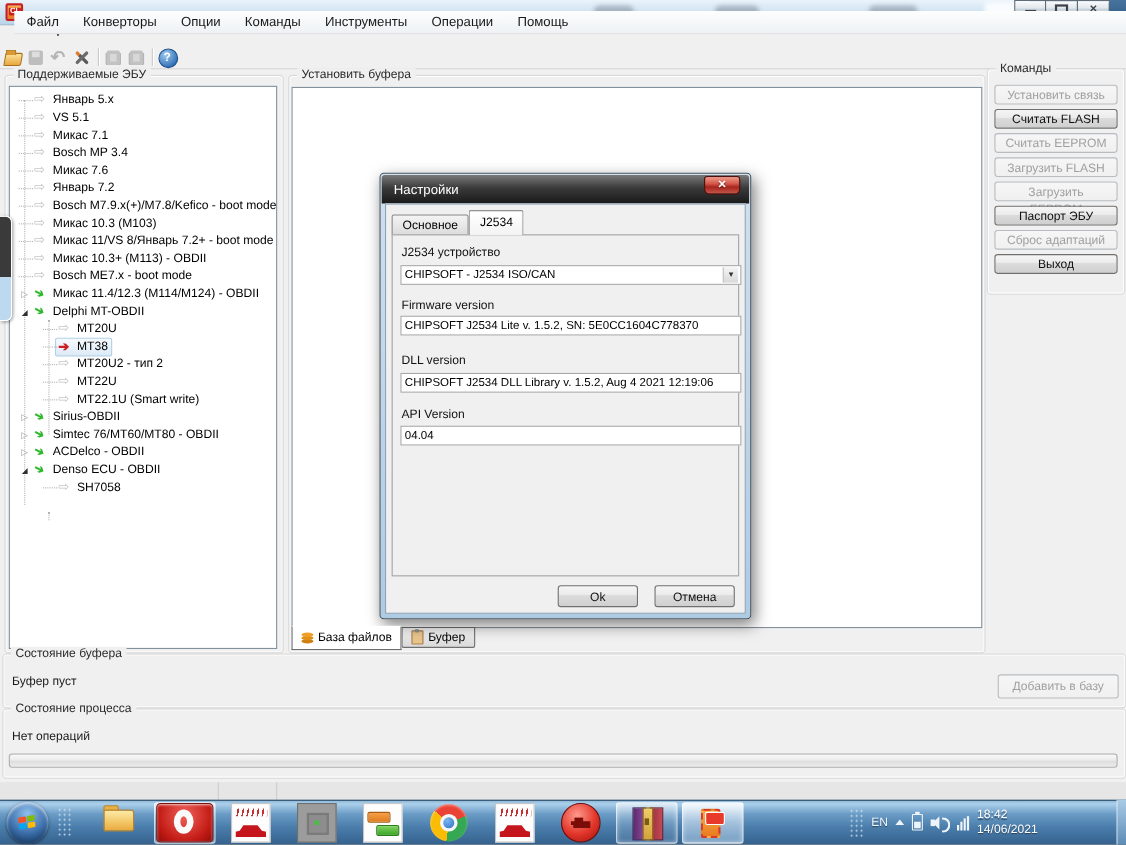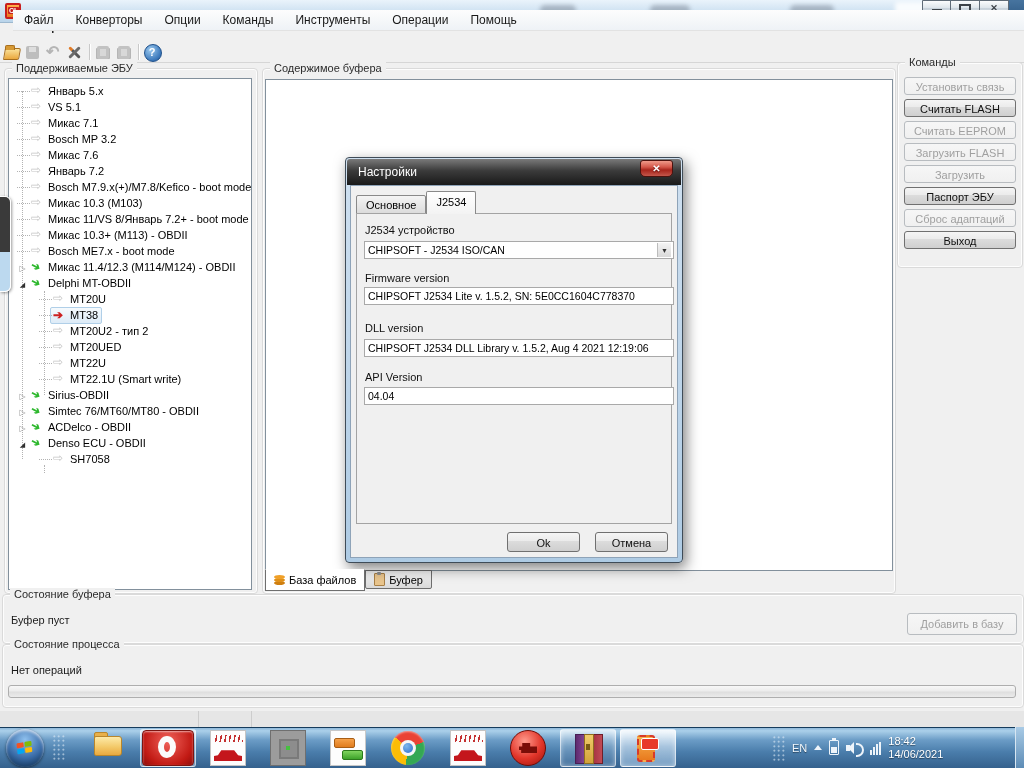--- a/index.html
+++ b/index.html
@@ -279,21 +279,21 @@
             <span class="sel">
               <span class="ecu-icon"></span>
               <span class="t-label">Микас 7.1</span>
             </span>
           </div>
 
           <div class="tree-item" data-icon="gray" data-level="0" data-expand="none">
             <span class="expander"></span>
             <span class="sel">
               <span class="ecu-icon"></span>
-              <span class="t-label">Bosch MP 3.2</span>
+              <span class="t-label">Bosch MP 3.4</span>
             </span>
           </div>
 
           <div class="tree-item" data-icon="gray" data-level="0" data-expand="none">
             <span class="expander"></span>
             <span class="sel">
               <span class="ecu-icon"></span>
               <span class="t-label">Микас 7.6</span>
             </span>
           </div>
@@ -380,27 +380,20 @@
 
 
           <div class="tree-item" data-icon="gray" data-level="1" data-expand="none">
             <span class="expander"></span>
             <span class="sel">
               <span class="ecu-icon"></span>
               <span class="t-label">MT20U2 - тип 2</span>
             </span>
           </div>
 
-          <div class="tree-item" data-icon="gray" data-level="1" data-expand="none">
-            <span class="expander"></span>
-            <span class="sel">
-              <span class="ecu-icon"></span>
-              <span class="t-label">MT20UED</span>
-            </span>
-          </div>
 
           <div class="tree-item" data-icon="gray" data-level="1" data-expand="none">
             <span class="expander"></span>
             <span class="sel">
               <span class="ecu-icon"></span>
               <span class="t-label">MT22U</span>
             </span>
           </div>
 
           <div class="tree-item" data-icon="gray" data-level="1" data-expand="none">
@@ -448,21 +441,21 @@
             <span class="sel">
               <span class="ecu-icon"></span>
               <span class="t-label">SH7058</span>
             </span>
           </div>
         </div>
     </div>
   </div>
 
   <div class="group" style="left:262px;top:68px;width:632px;height:524px;">
-    <span class="group-label">Содержимое буфера</span>
+    <span class="group-label">Установить буфера</span>
     <div class="buffer-box"></div>
     <div class="tabs-bottom">
 
         <div class="tab-b" data-icon="database" data-active="true">
           <span class="icon-db"></span>
           <span>База файлов</span>
         </div>
 
         <div class="tab-b" data-icon="clipboard" data-active="false">
           <span class="icon-clip"></span>

